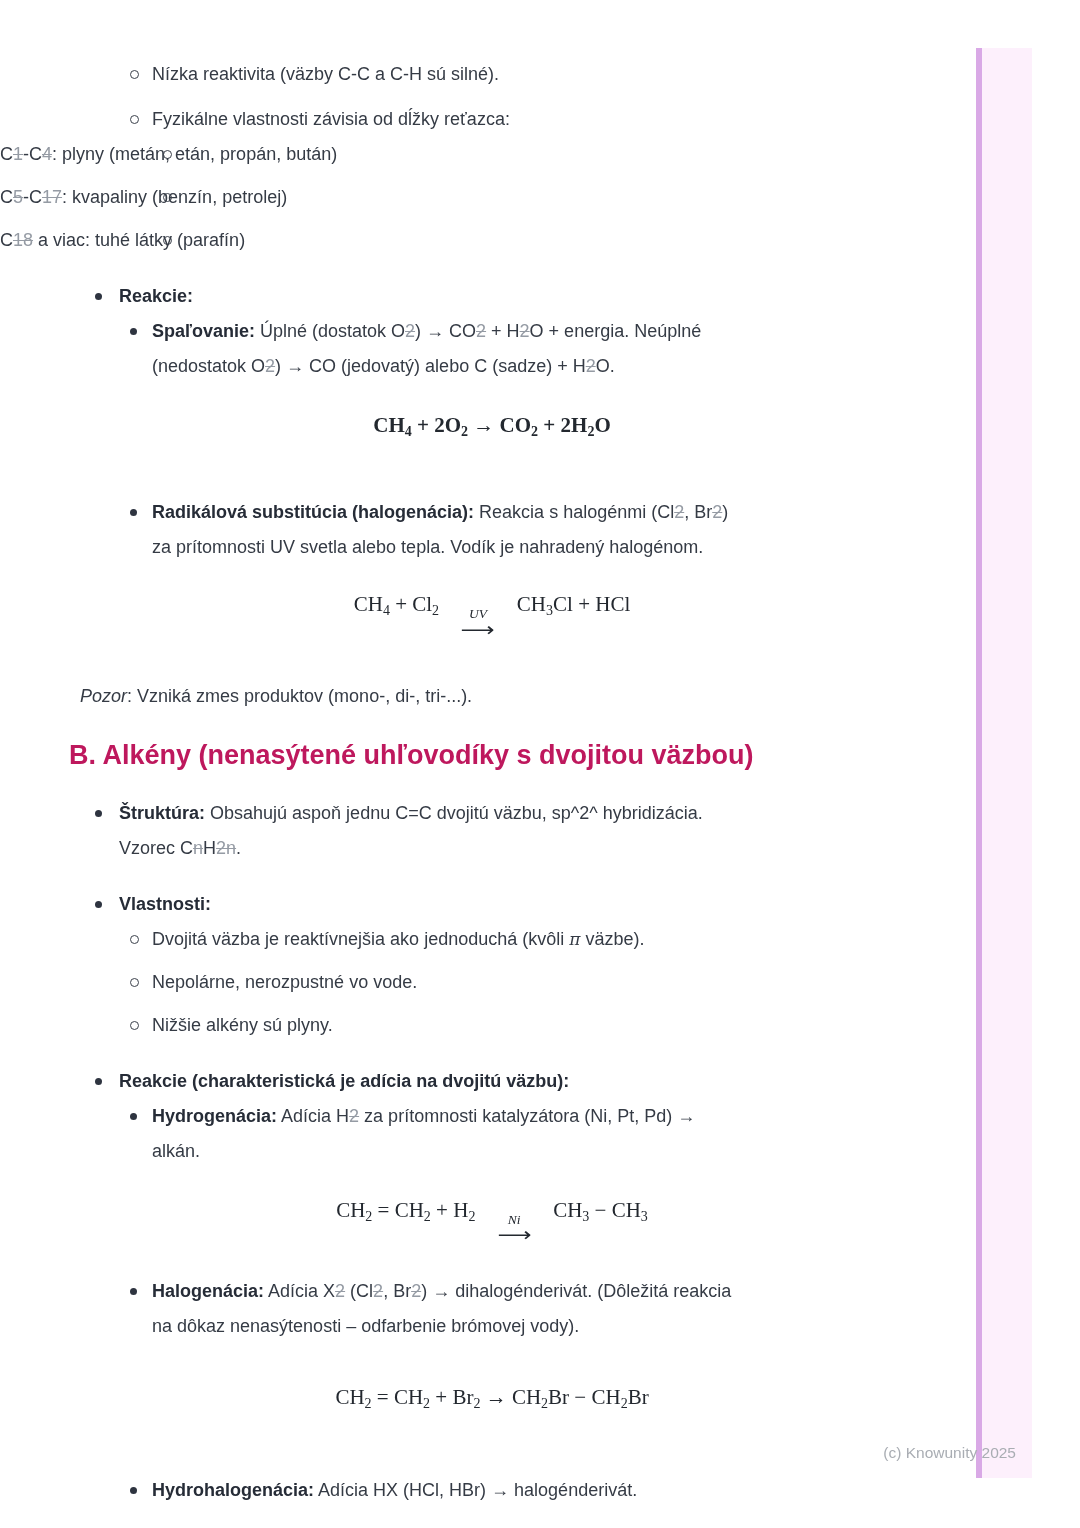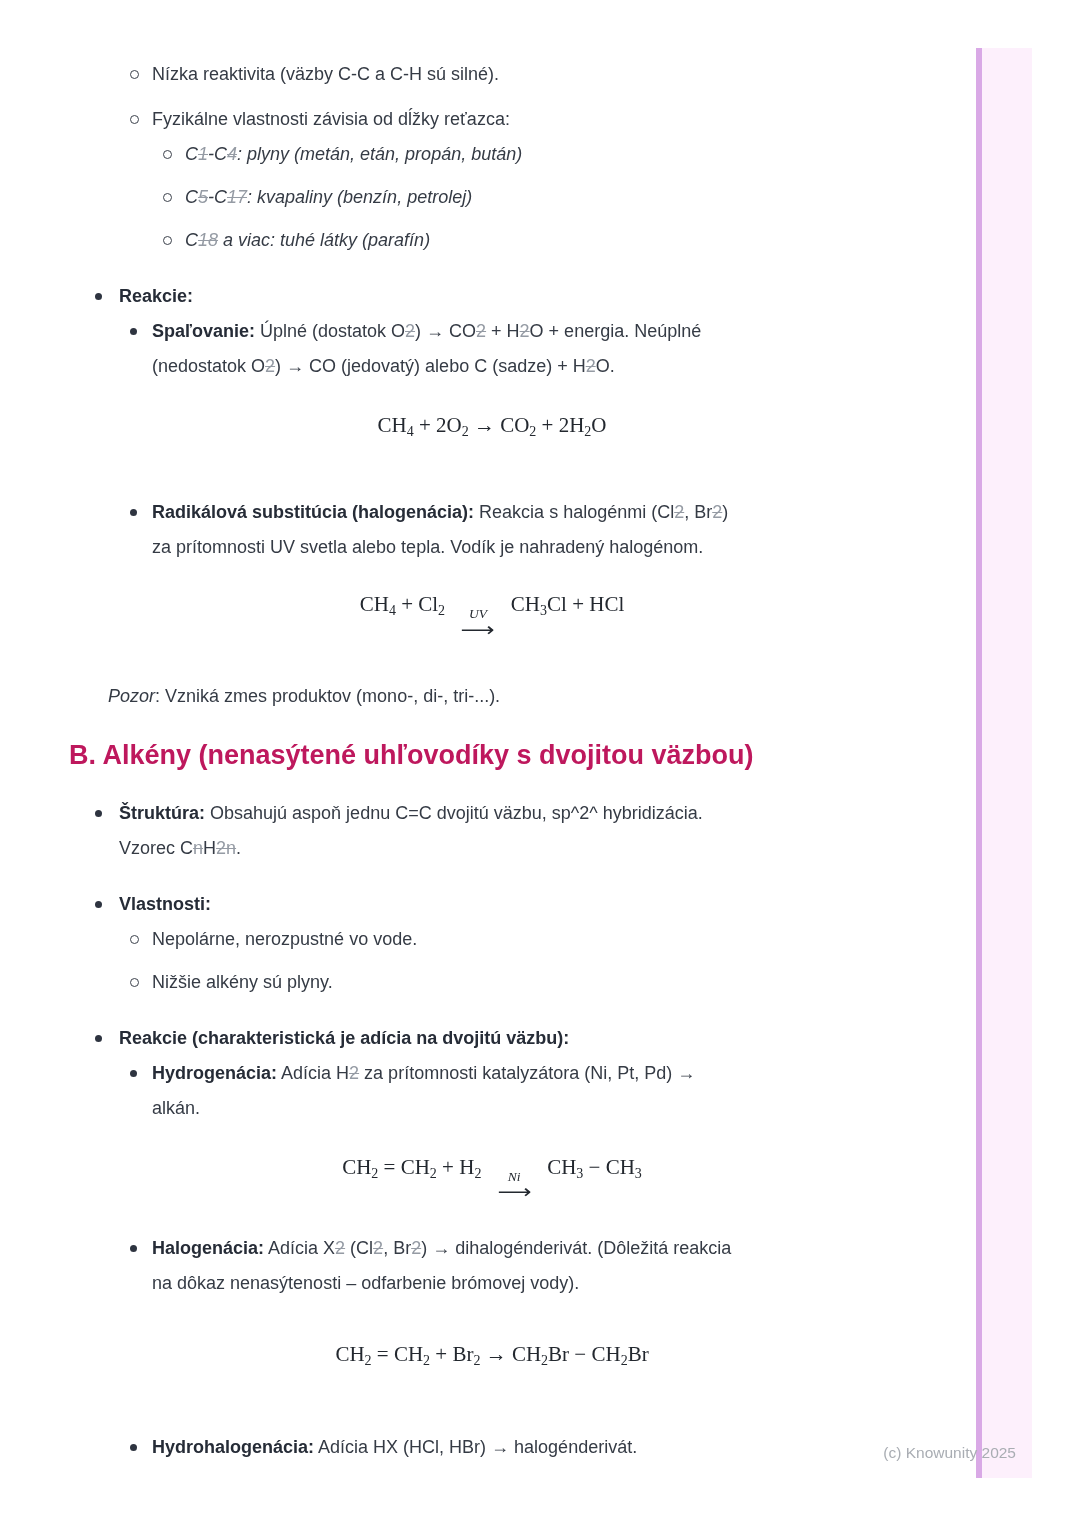--- a/index.html
+++ b/index.html
@@ -10,48 +10,48 @@
   .accent-bar{position:absolute;left:976px;top:48px;width:56px;height:1430px;background:#fdf0fc;}
   .accent-strip{position:absolute;left:0;top:0;width:6px;height:100%;background:#d9a9e6;}
 
   .watermark{position:absolute;top:1444px;right:64px;font-size:15.5px;color:#a9adb3;z-index:3;}
 
   .content{position:absolute;top:57px;left:0;width:920px;z-index:2;}
 
   .row{position:relative;font-size:18px;line-height:35px;max-width:880px;}
   .l1{padding-left:119px;margin-top:21px;}
   .l2{padding-left:152px;}
-  .l3{padding-left:185px;font-style:italic;}
-  .pz{padding-left:108px;}
+  .l3{}
+  .pz{padding-left:80px;}
 
   .bullet{position:absolute;display:block;}
   .b-disc{width:7px;height:7px;border-radius:50%;background:#2e3440;top:14px;}
   .b-circle{width:9px;height:9px;border-radius:50%;border:1.7px solid #3c424c;background:transparent;box-sizing:border-box;top:13px;}
   .l1>.bullet{left:95px;}
   .l2>.bullet{left:130px;}
   .l3>.bullet{left:163px;}
 
   .mb0{margin-bottom:0;} .mb8{margin-bottom:8px;} .mb10{margin-bottom:10px;}
   .mb14{margin-bottom:14px;} .mb18{margin-bottom:18px;} .mb20{margin-bottom:20px;}
 
   .seg-b{font-weight:700;color:#262c37;}
   .seg-s{color:#959ba4;text-decoration:line-through;}
   .seg-i{font-style:italic;}
   .seg-pi{font-family:"DejaVu Serif",serif;font-style:italic;font-size:17px;}
 
   .eq{width:984px;text-align:center;font-family:"Liberation Serif","DejaVu Serif",serif;
       font-size:21px;color:#23282f;line-height:30px;}
   .eq .seg-sub{font-size:14px;vertical-align:-4px;}
-  .eq1m{margin:26px 0 48px;}
+  .eq1m{margin:26px 0 48px;font-weight:bold;}
   .eq2m{margin:24px 0 40px;}
   .eq3m{margin:26px 0 30px;}
   .eq4m{margin:38px 0 54px;}
 
   .rxn-arrow{display:inline-flex;flex-direction:column;align-items:center;vertical-align:-7px;
-             line-height:1;margin:0 14px;}
+             line-height:1;margin:0 20px;}
   .rxn-lbl{font-style:italic;font-size:13.5px;margin-bottom:-1px;}
   .rxn-shaft{font-family:"DejaVu Sans",sans-serif;font-size:19px;transform:scaleX(1.25);}
 
   .heading{padding-left:69px;font-size:27px;font-weight:700;color:#be185d;line-height:34px;
            margin:24px 0 24px;}
 </style>
 </head>
 <body>
 
 <div class="page">
@@ -120,20 +120,24 @@
     <div class="row l1 mb14">
       <span class="bullet b-disc"></span>
       <span><span class="seg-b">Štruktúra:</span><span> Obsahujú aspoň jednu C=C dvojitú väzbu, sp^2^ hybridizácia.</span><br><span>Vzorec C</span><span class="seg-s">n</span><span>H</span><span class="seg-s">2n</span><span>.</span></span>
     </div>
 
     <div class="row l1 mb0">
       <span class="bullet b-disc"></span>
       <span><span class="seg-b">Vlastnosti:</span></span>
     </div>
 
+    <div class="row l2 mb8">
+      <span class="bullet b-circle"></span>
+      <span><span>Dvojitá väzba je reaktívnejšia ako jednoduchá (kvôli </span><span class="seg-pi">π</span><span> väzbe).</span></span>
+    </div>
 
     <div class="row l2 mb8">
       <span class="bullet b-circle"></span>
       <span><span>Nepolárne, nerozpustné vo vode.</span></span>
     </div>
 
     <div class="row l2 mb20">
       <span class="bullet b-circle"></span>
       <span><span>Nižšie alkény sú plyny.</span></span>
     </div>

